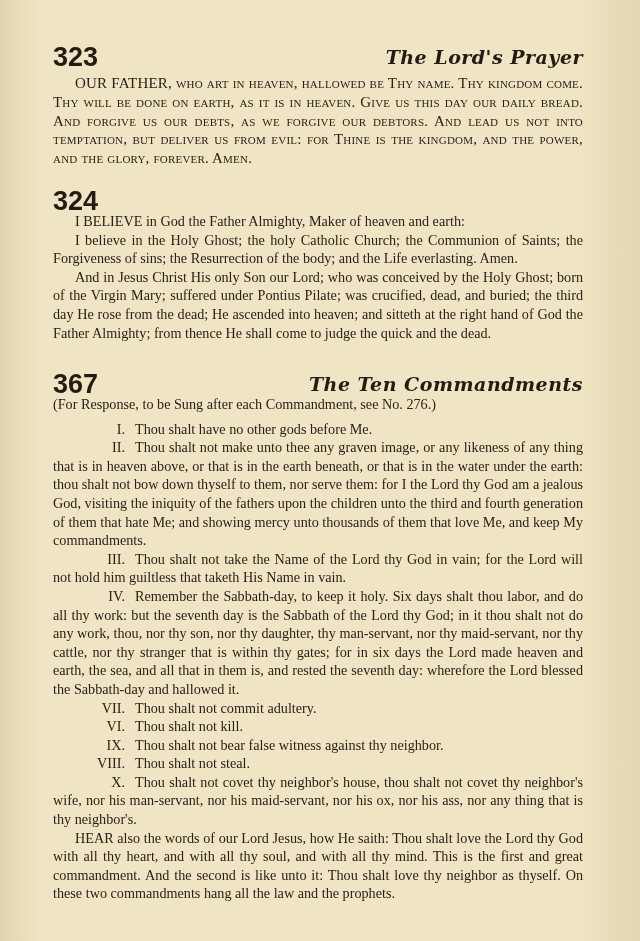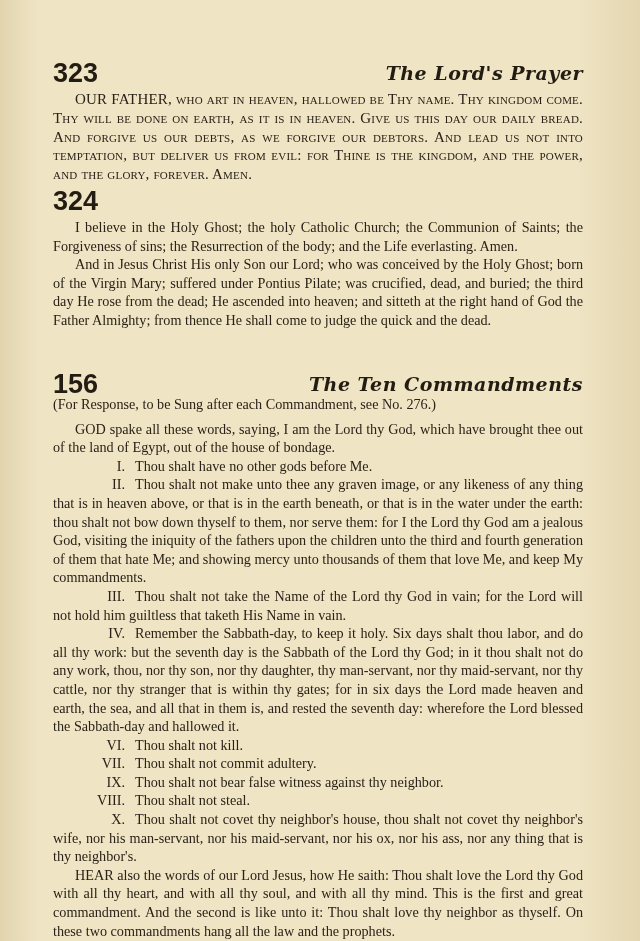--- a/index.html
+++ b/index.html
@@ -22,50 +22,50 @@
   .sec325 { position:absolute; top:367px; }
   .note { font-size:14.2px; line-height:18.6px; margin:2px 0 6px; }
   .roman { display:inline-block; text-align:right; width:72px; padding-right:10px; }
   .smallcap-prayer { font-variant:small-caps; font-size:15px; line-height:18.8px; letter-spacing:0.2px; }
 </style>
 </head>
 <body>
 
 <div class="page">
 
-  <section class="sec323" style="width:530px;margin-top:16px;">
+  <section class="sec323" style="width:530px;">
     <div class="heading">
       <span class="num">323</span>
       <span class="title">The Lord's Prayer</span>
     </div>
     <p class="indent smallcap-prayer">OUR FATHER, who art in heaven, hallowed be Thy name. Thy kingdom come. Thy will be done on earth, as it is in heaven. Give us this day our daily bread. And forgive us our debts, as we forgive our debtors. And lead us not into temptation, but deliver us from evil: for Thine is the kingdom, and the power, and the glory, forever. Amen.</p>
   </section>
 
   <section class="sec324" style="width:530px;">
     <div class="heading">
       <span class="num">324</span>
     </div>
+    <p class="indent" style="margin-top:-6px;">I BELIEVE in God the Father Almighty, Maker of heaven and earth:</p>
     <p class="indent">I believe in the Holy Ghost; the holy Catholic Church; the Communion of Saints; the Forgiveness of sins; the Resurrection of the body; and the Life everlasting. Amen.</p>
     <p class="indent">And in Jesus Christ His only Son our Lord; who was conceived by the Holy Ghost; born of the Virgin Mary; suffered under Pontius Pilate; was crucified, dead, and buried; the third day He rose from the dead; He ascended into heaven; and sitteth at the right hand of God the Father Almighty; from thence He shall come to judge the quick and the dead.</p>
   </section>
 
   <section class="sec325" style="width:530px;">
     <div class="heading">
-      <span class="num">156</span>
+      <span class="num">367</span>
       <span class="title">The Ten Commandments</span>
     </div>
     <div class="note" style="margin-top:-6px;">(For Response, to be Sung after each Commandment, see No. 276.)</div>
-    <p class="indent">GOD spake all these words, saying, I am the Lord thy God, which have brought thee out of the land of Egypt, out of the house of bondage.</p>
 
     <p><span class="roman">I.</span><span>Thou shalt have no other gods before Me.</span></p>
     <p><span class="roman">II.</span><span>Thou shalt not make unto thee any graven image, or any likeness of any thing that is in heaven above, or that is in the earth beneath, or that is in the water under the earth: thou shalt not bow down thyself to them, nor serve them: for I the Lord thy God am a jealous God, visiting the iniquity of the fathers upon the children unto the third and fourth generation of them that hate Me; and showing mercy unto thousands of them that love Me, and keep My commandments.</span></p>
     <p><span class="roman">III.</span><span>Thou shalt not take the Name of the Lord thy God in vain; for the Lord will not hold him guiltless that taketh His Name in vain.</span></p>
     <p><span class="roman">IV.</span><span>Remember the Sabbath-day, to keep it holy. Six days shalt thou labor, and do all thy work: but the seventh day is the Sabbath of the Lord thy God; in it thou shalt not do any work, thou, nor thy son, nor thy daughter, thy man-servant, nor thy maid-servant, nor thy cattle, nor thy stranger that is within thy gates; for in six days the Lord made heaven and earth, the sea, and all that in them is, and rested the seventh day: wherefore the Lord blessed the Sabbath-day and hallowed it.</span></p>
+    <p><span class="roman">VII.</span><span>Thou shalt not commit adultery.</span></p>
     <p><span class="roman">VI.</span><span>Thou shalt not kill.</span></p>
-    <p><span class="roman">VII.</span><span>Thou shalt not commit adultery.</span></p>
     <p><span class="roman">IX.</span><span>Thou shalt not bear false witness against thy neighbor.</span></p>
     <p><span class="roman">VIII.</span><span>Thou shalt not steal.</span></p>
     <p><span class="roman">X.</span><span>Thou shalt not covet thy neighbor's house, thou shalt not covet thy neighbor's wife, nor his man-servant, nor his maid-servant, nor his ox, nor his ass, nor any thing that is thy neighbor's.</span></p>
 
     <p class="indent">HEAR also the words of our Lord Jesus, how He saith: Thou shalt love the Lord thy God with all thy heart, and with all thy soul, and with all thy mind. This is the first and great commandment. And the second is like unto it: Thou shalt love thy neighbor as thyself. On these two commandments hang all the law and the prophets.</p>
   </section>
 
 </div>
 
 </body></html>

